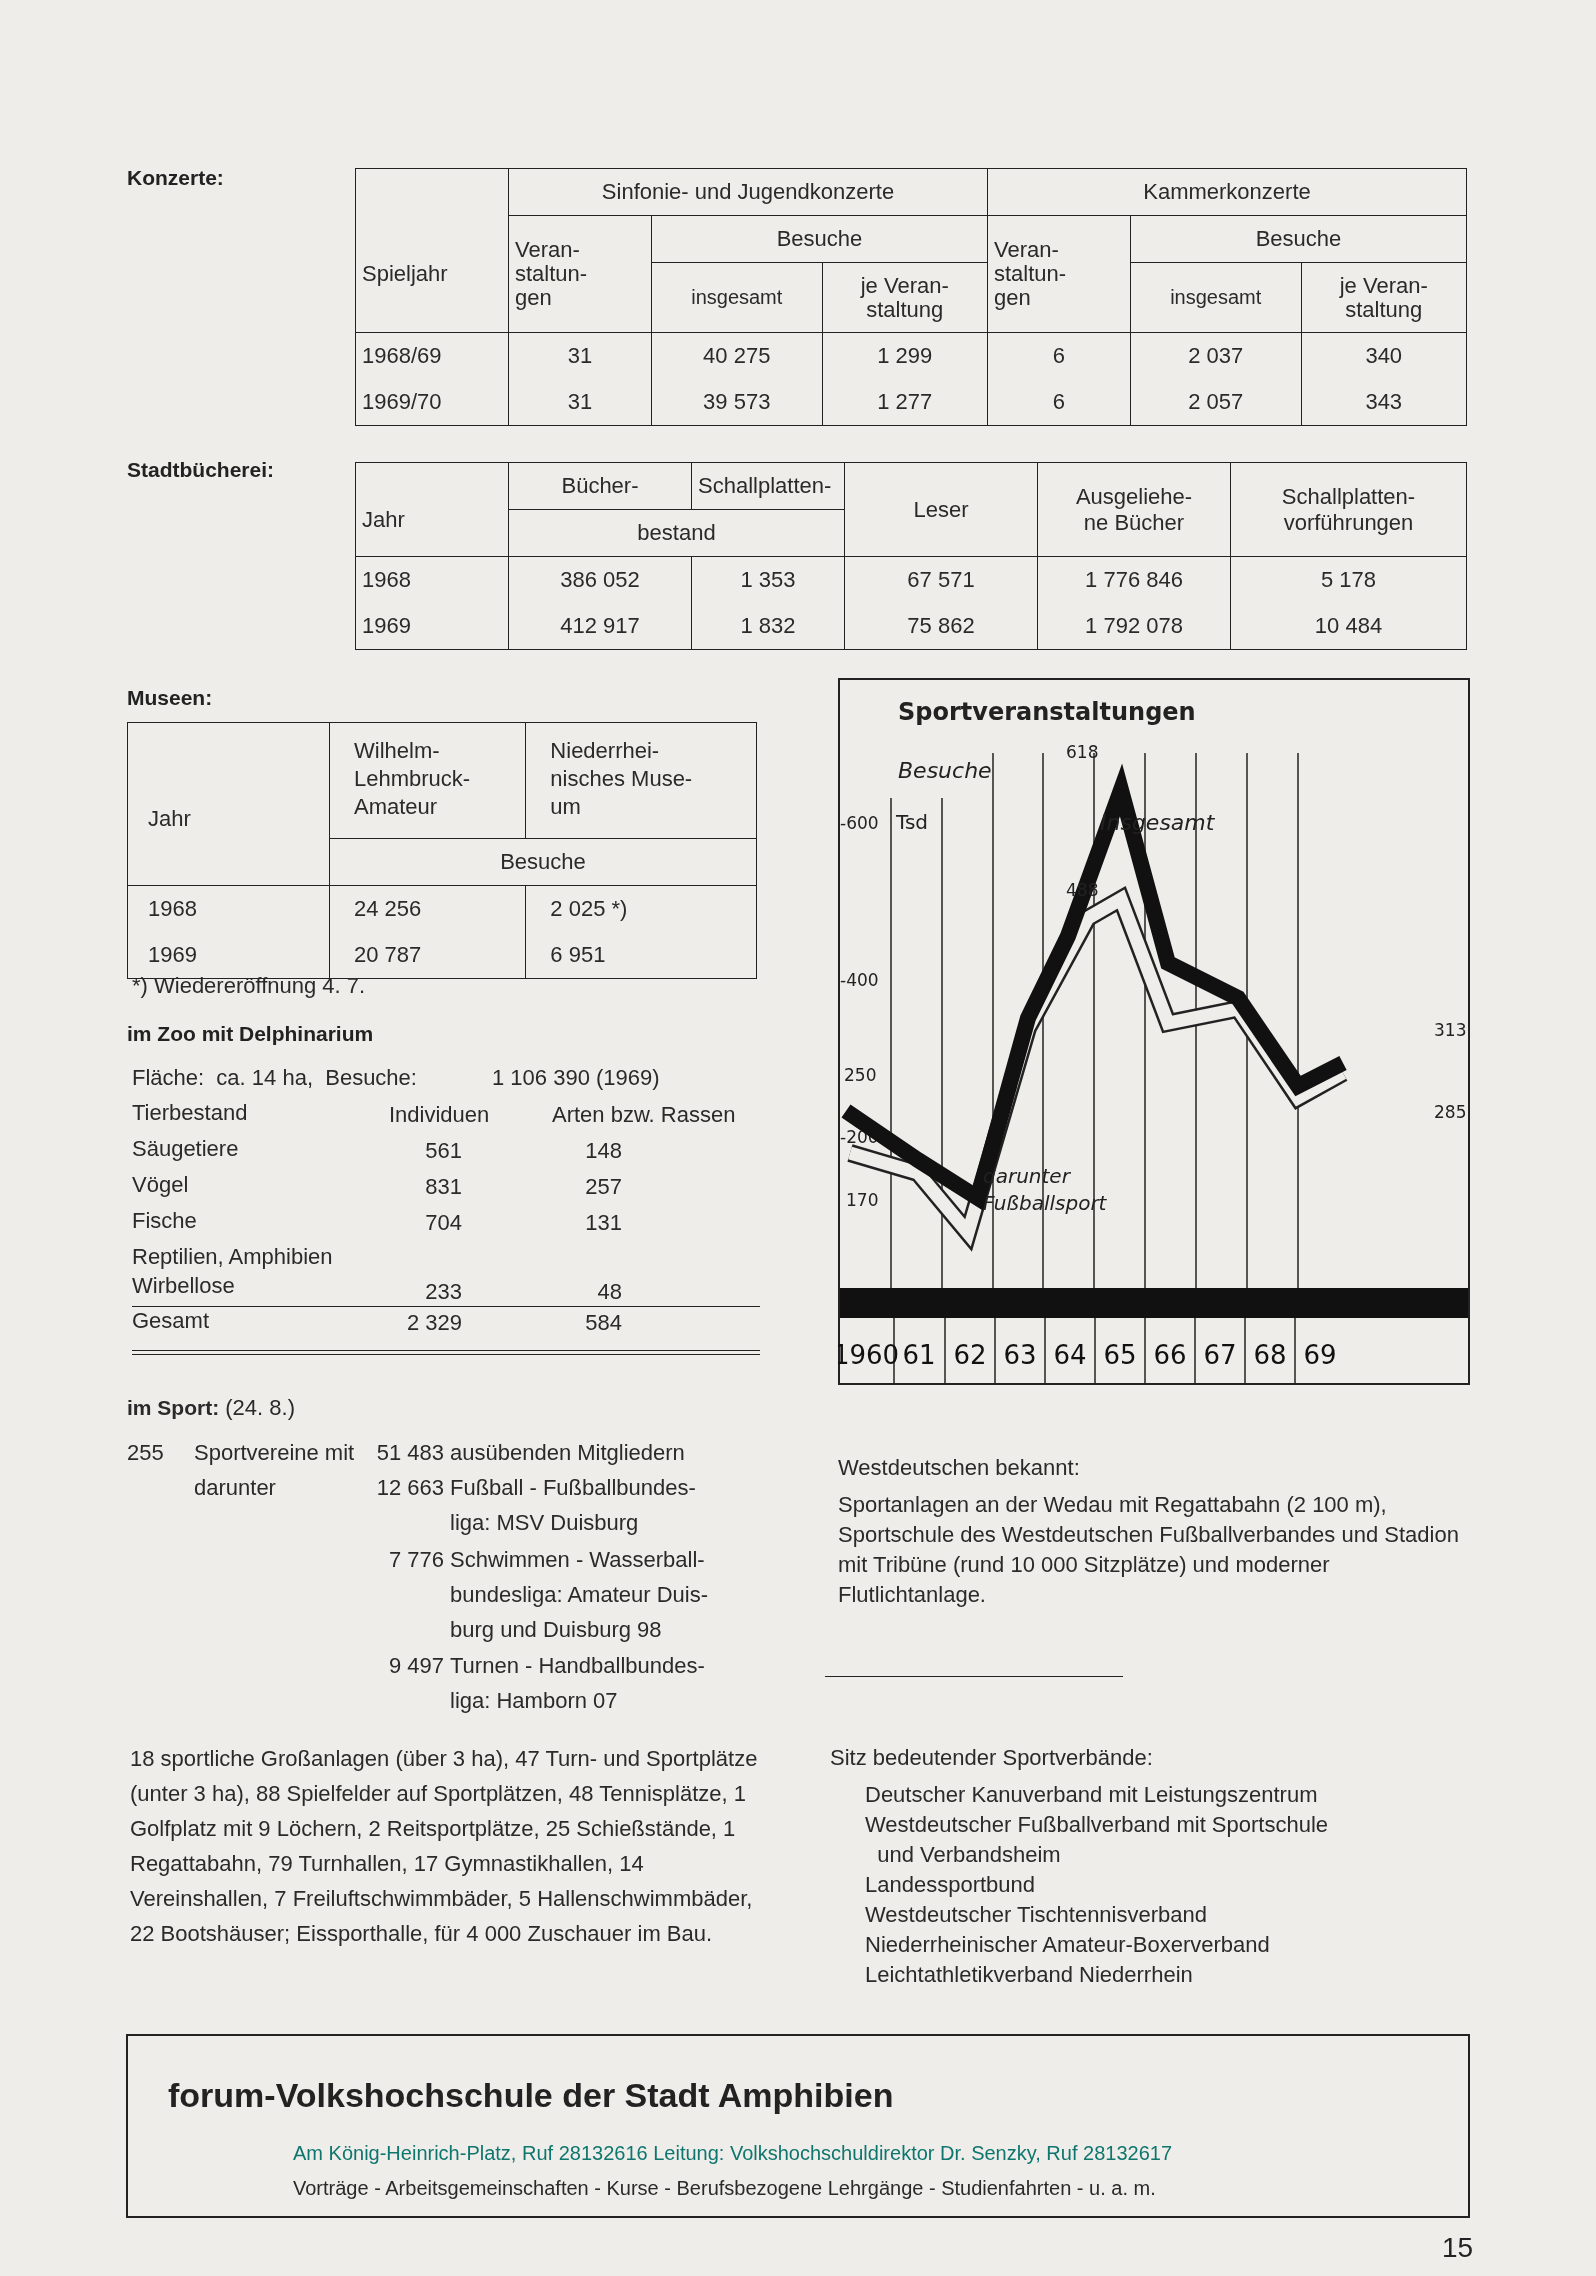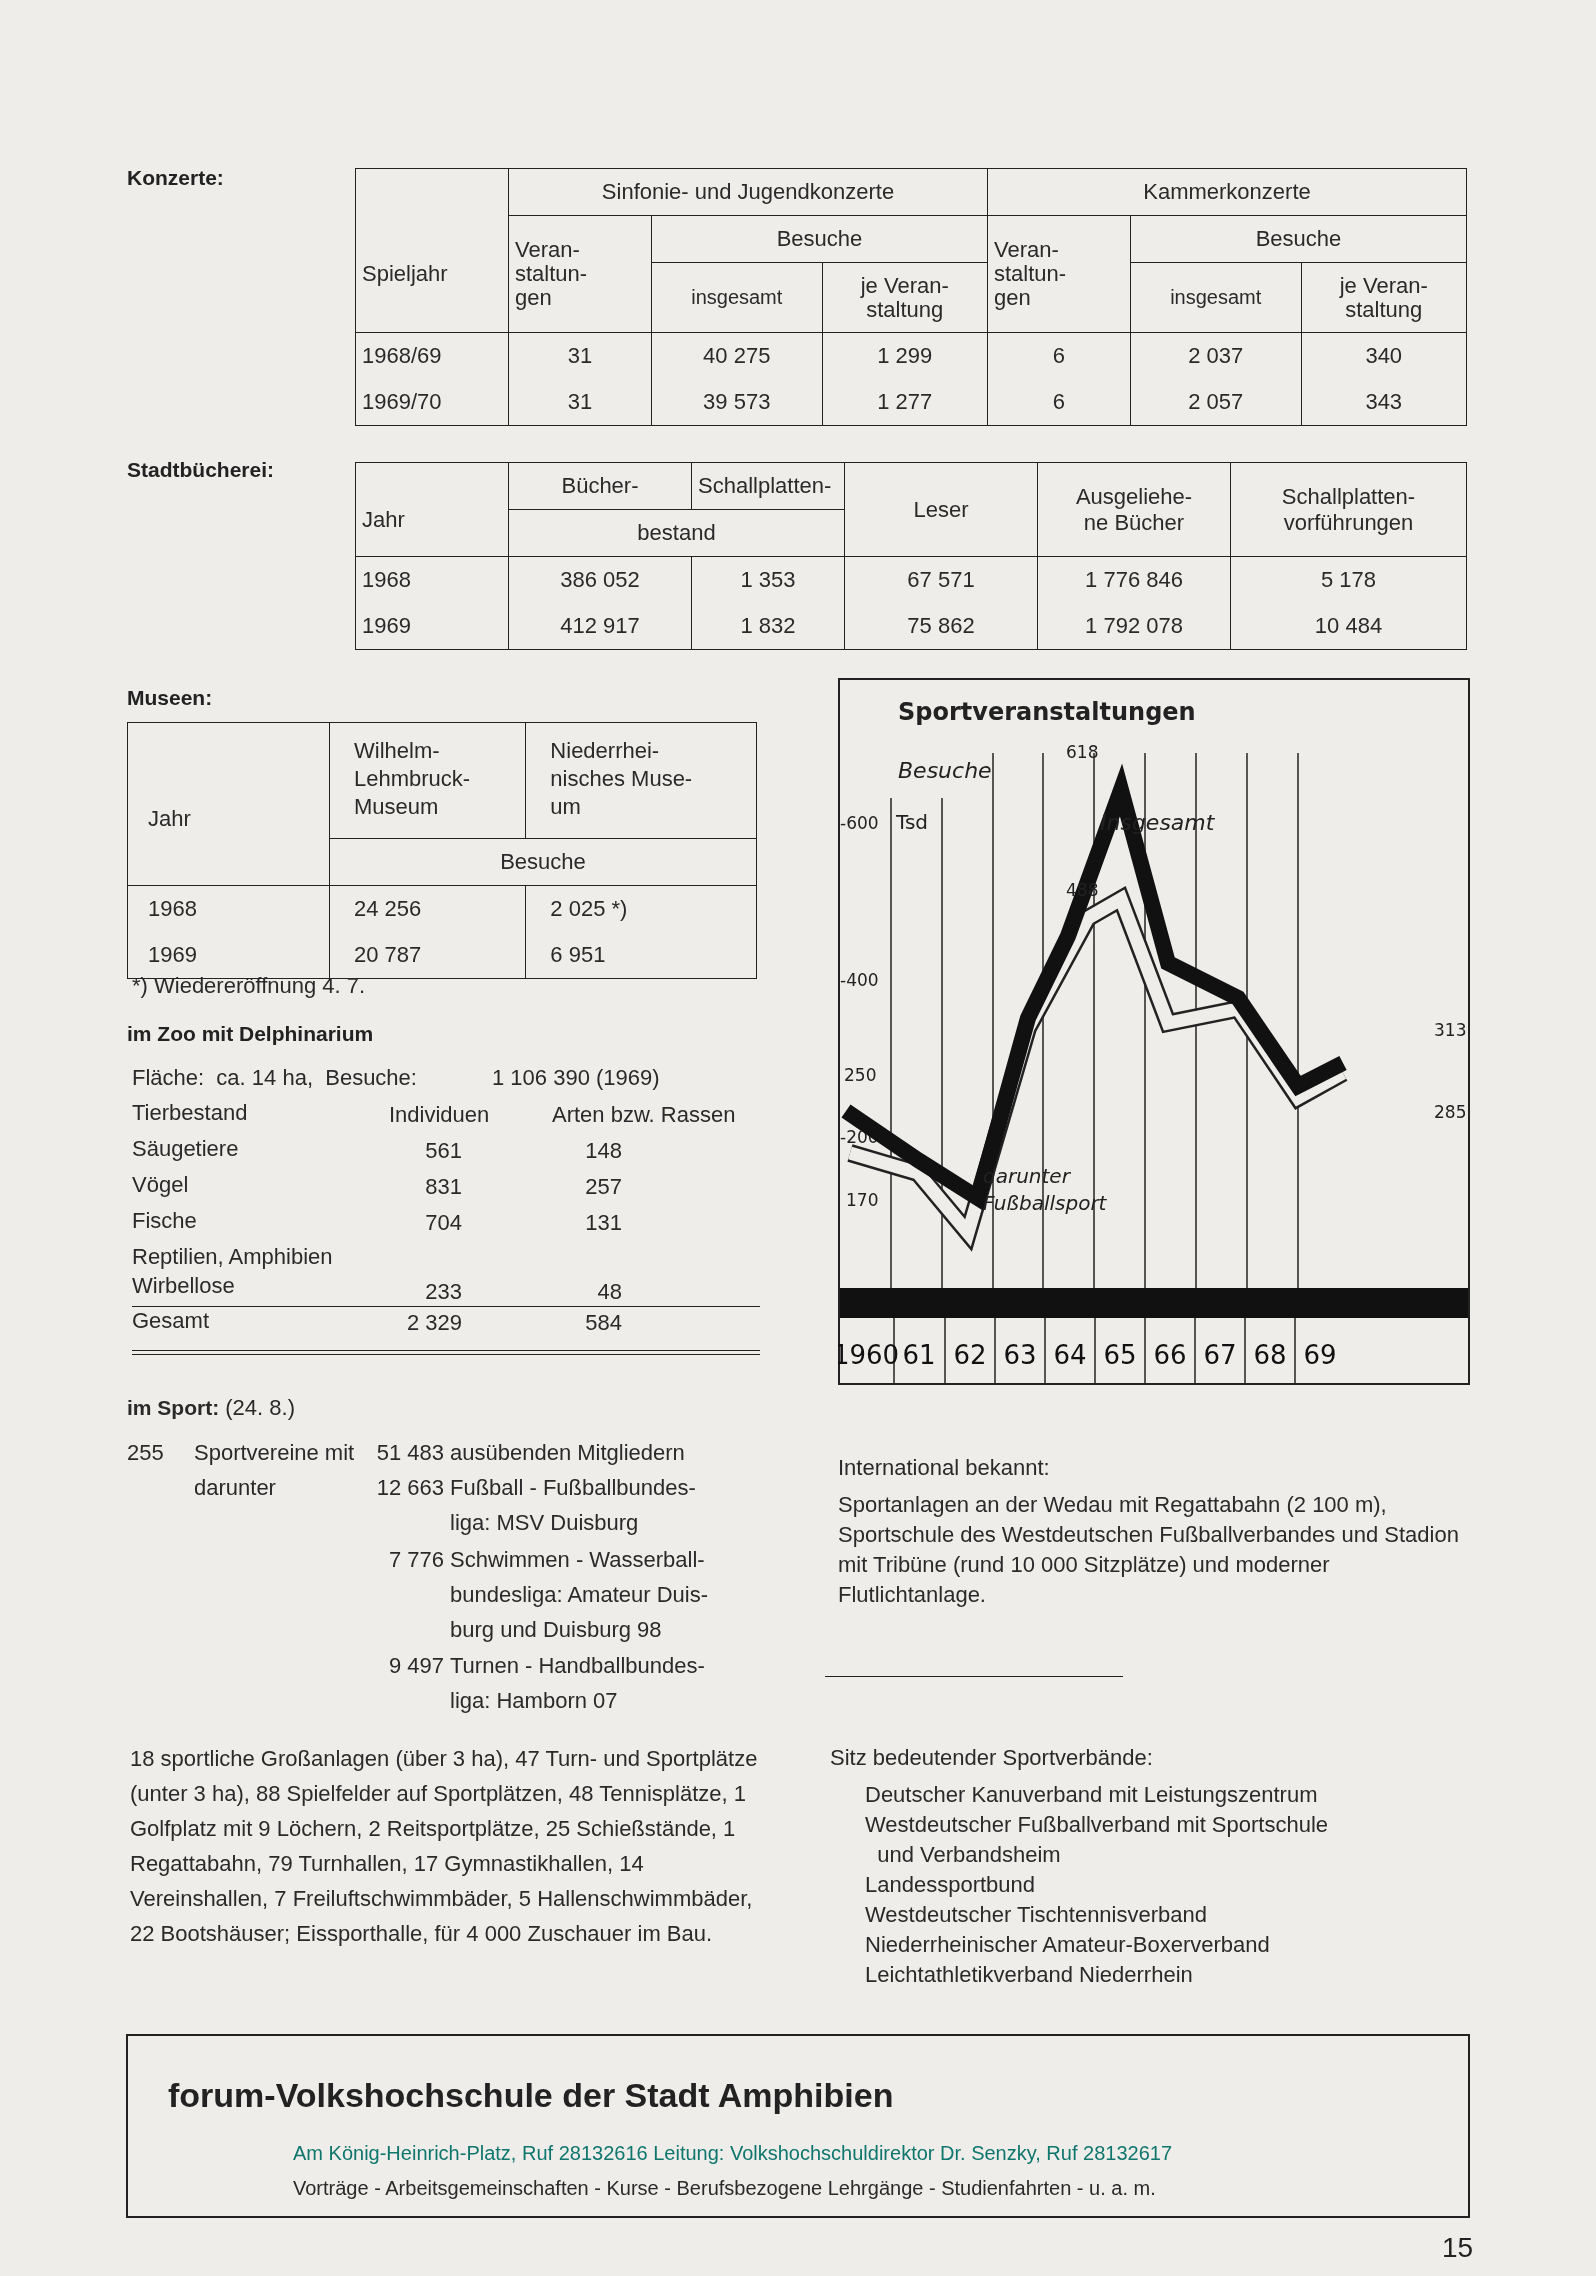--- a/index.html
+++ b/index.html
@@ -101,21 +101,21 @@
 </tbody>
   </table>
 
 <div class="abs sec" style="left:127px;top:686px;">Museen:</div>
 <table class="t abs" style="left:127px;top:722px;width:630px;">
   <tbody>
       <tr style="height:116px;">
     <td rowspan="2" style="width:175px;padding-left:20px;padding-top:40px;">Jahr</td>
     <td style="white-space:pre-line;line-height:28px;padding-left:24px;vertical-align:top;padding-top:14px;">Wilhelm-
 Lehmbruck-
-Museum</td>
+Amateur</td>
     <td style="white-space:pre-line;line-height:28px;padding-left:24px;vertical-align:top;padding-top:14px;">Niederrhei-
 nisches Muse-
 um</td>
   </tr>
   <tr style="height:40px;">
     <td class="c" colspan="2">Besuche</td>
   </tr>
   <tr style="height:36px;">
     <td class="nb" style="padding-left:20px;">1968</td>
     <td class="nb" style="padding-left:24px;">24 256</td>
@@ -246,21 +246,21 @@
   <div class="txt" style="position:absolute;left:222px;top:152px;width:95px;text-align:right;">7 776</div>
   <div class="txt" style="position:absolute;left:323px;top:152px;">Schwimmen - Wasserball-</div>
   <div class="txt" style="position:absolute;left:323px;top:187px;">bundesliga: Amateur Duis-</div>
   <div class="txt" style="position:absolute;left:323px;top:222px;">burg und Duisburg 98</div>
   <div class="txt" style="position:absolute;left:222px;top:258px;width:95px;text-align:right;">9 497</div>
   <div class="txt" style="position:absolute;left:323px;top:258px;">Turnen - Handballbundes-</div>
   <div class="txt" style="position:absolute;left:323px;top:293px;">liga: Hamborn 07</div>
 </div>
 <div class="abs txt" style="left:130px;top:1741px;width:650px;">18 sportliche Großanlagen (über 3 ha), 47 Turn- und Sportplätze (unter 3 ha), 88 Spielfelder auf Sportplätzen, 48 Tennisplätze, 1 Golfplatz mit 9 Löchern, 2 Reitsportplätze, 25 Schießstände, 1 Regattabahn, 79 Turnhallen, 17 Gymnastikhallen, 14 Vereinshallen, 7 Freiluftschwimmbäder, 5 Hallenschwimmbäder, 22 Bootshäuser; Eissporthalle, für 4 000 Zuschauer im Bau.</div>
 
-<div class="abs txt" style="left:838px;top:1450px;">International bekannt:</div>
+<div class="abs txt" style="left:838px;top:1450px;">Westdeutschen bekannt:</div>
 <div class="abs txt" style="left:838px;top:1490px;width:640px;line-height:30px;">Sportanlagen an der Wedau mit Regattabahn (2 100 m), Sportschule des Westdeutschen Fußballverbandes und Stadion mit Tribüne (rund 10 000 Sitzplätze) und moderner Flutlichtanlage.</div>
 <div class="abs" style="left:825px;top:1676px;width:298px;border-top:1.5px solid #222;"></div>
 
 <div class="abs txt" style="left:830px;top:1740px;">Sitz bedeutender Sportverbände:</div>
 <div class="abs" style="left:865px;top:1780px;">
   <div class="txt" style="line-height:30px;white-space:pre;">Deutscher Kanuverband mit Leistungszentrum</div>
   <div class="txt" style="line-height:30px;white-space:pre;">Westdeutscher Fußballverband mit Sportschule</div>
   <div class="txt" style="line-height:30px;white-space:pre;">  und Verbandsheim</div>
   <div class="txt" style="line-height:30px;white-space:pre;">Landessportbund</div>
   <div class="txt" style="line-height:30px;white-space:pre;">Westdeutscher Tischtennisverband</div>

